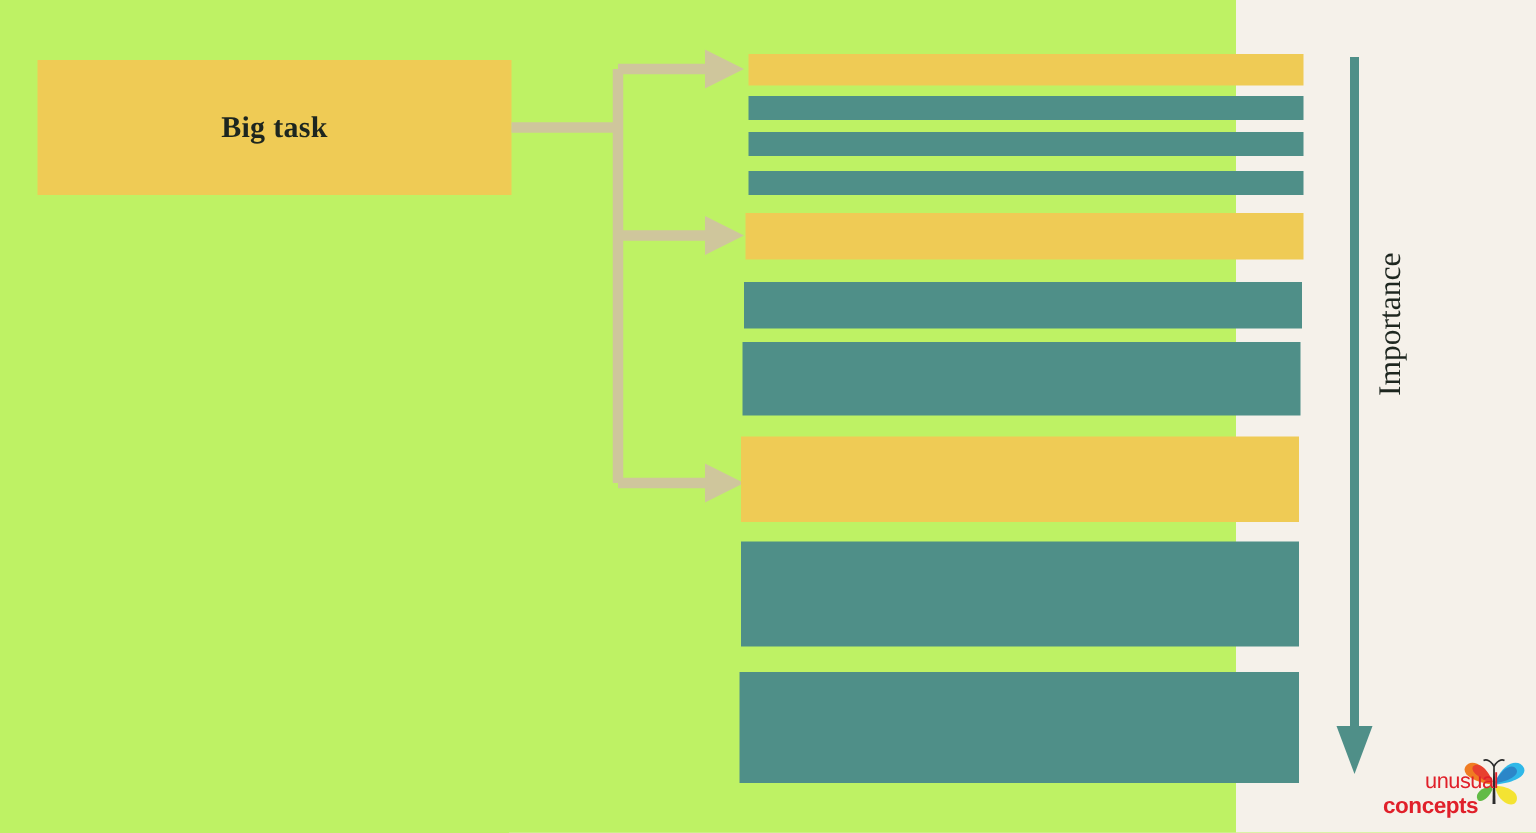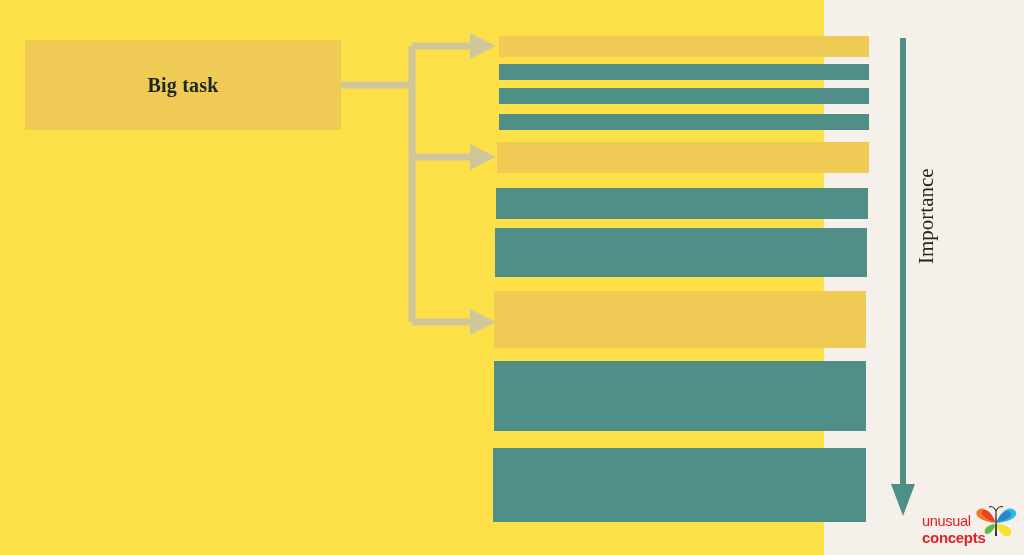--- a/index.html
+++ b/index.html
@@ -96,33 +96,34 @@
     width: 72px;
     font-family: "Liberation Sans", sans-serif;
     color: #e0202a;
     line-height: 1.0;
   }
   .logo-line1 {
     font-size: 14.5px;
     font-weight: 400;
     letter-spacing: -0.3px;
     display: block;
+    margin-left: 28px;
   }
   .logo-line2 {
     font-size: 15px;
     font-weight: 700;
     letter-spacing: -0.3px;
     display: block;
     margin-top: 1px;
   }
 </style>
 </head>
 <body>
 
-<div id="canvas" style="width: 824px; height: 555px; background: #fde047;">
+<div id="canvas" style="width: 824px; height: 555px; background: #bef264;">
 
   <div class="task-box" style="left: 25px; top: 40px; width: 316px; height: 90px; background: rgb(239, 203, 85);">
     <span class="task-box-label">Big task</span>
   </div>
 
   <svg class="connector" viewBox="0 0 180 320" width="180" height="320">
 
     <path d="M 11 60 L 82 60" stroke="#cfc69c" stroke-width="7" fill="none"></path>
 
     <path d="M 82 21 L 82 297" stroke="#cfc69c" stroke-width="7" fill="none"></path>

